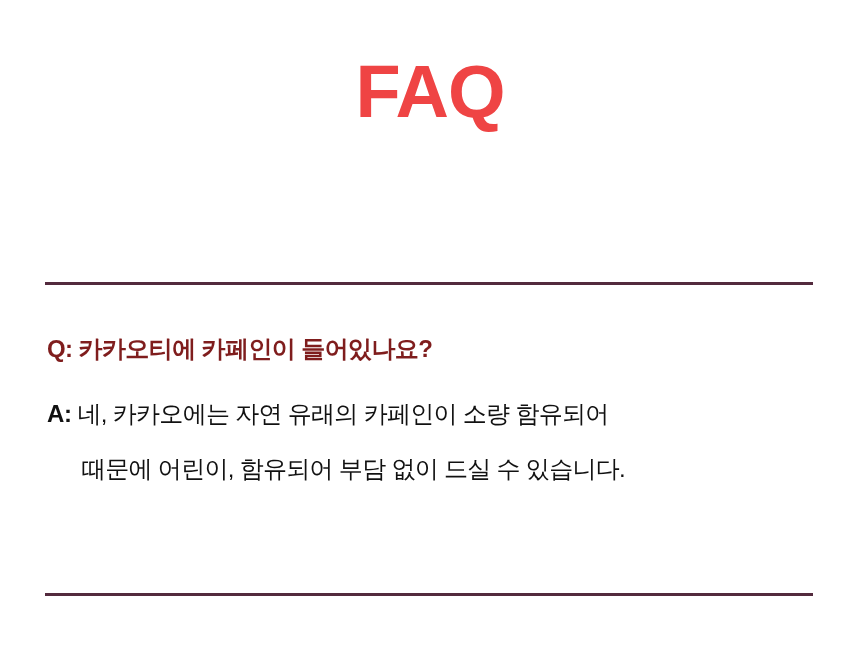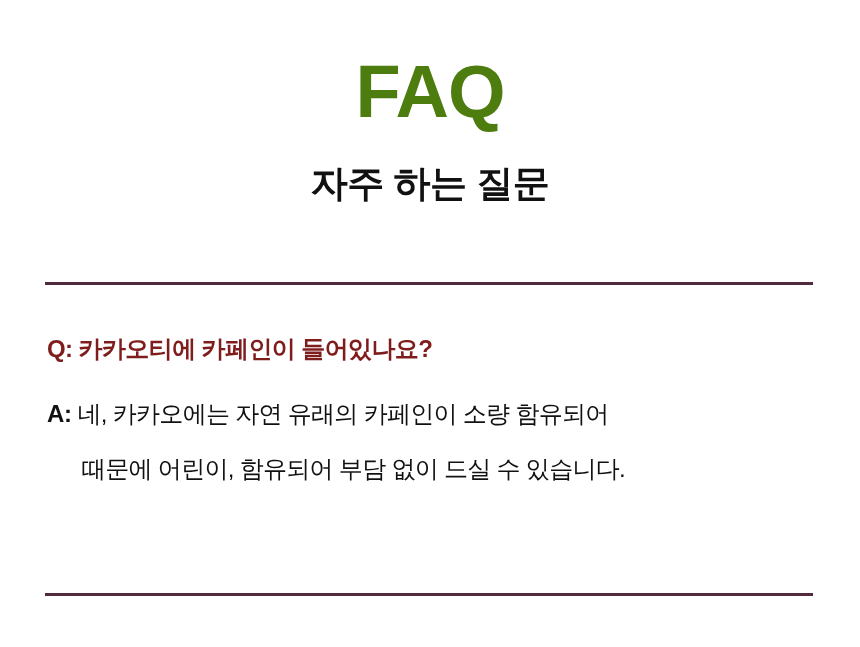--- a/index.html
+++ b/index.html
@@ -26,21 +26,21 @@
   .header {
     text-align: center;
     padding-top: 54px;
   }
 
   .faq-title {
     font-size: 74px;
     font-weight: 800;
     letter-spacing: -1px;
     line-height: 1.02;
-    color: #4d7c0f;
+    color: #ef4444;
     margin: 0;
     font-family: "Liberation Sans", "DejaVu Sans", sans-serif;
   }
 
   .faq-subtitle {
     font-size: 37px;
     font-weight: 800;
     color: #111111;
     margin: 0;
     padding-top: 34px;
@@ -107,21 +107,20 @@
     font-weight: 500;
   }
 </style>
 </head>
 <body>
 
 <div class="page">
 
   <div class="header">
     <h1 class="faq-title">FAQ</h1>
-    <h2 class="faq-subtitle">자주 하는 질문</h2>
   </div>
 
   <div class="divider divider-top"></div>
 
   <div class="faq-body">
 
     <p class="faq-question">Q: 카카오티에 카페인이 들어있나요?</p>
 
     <div class="faq-answer">
 

